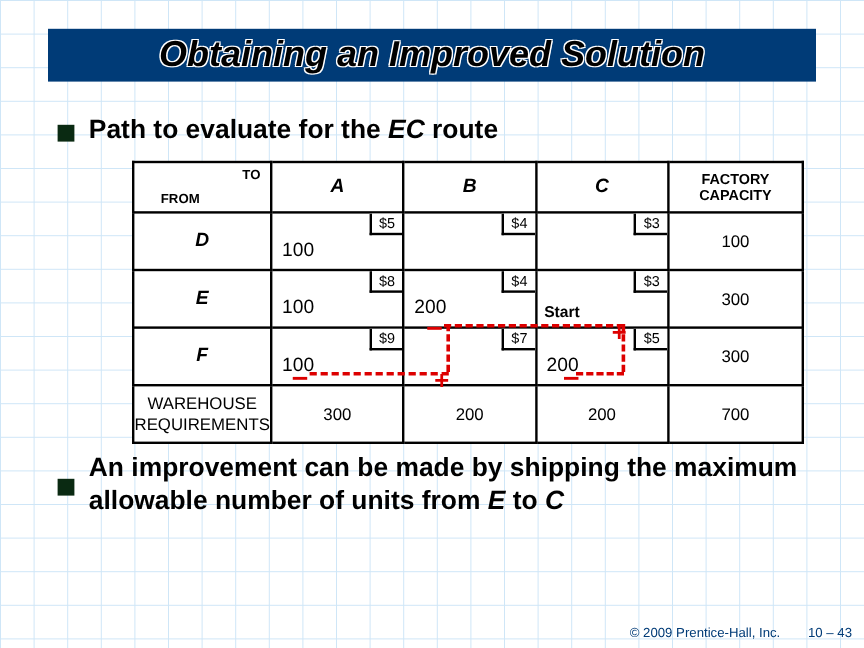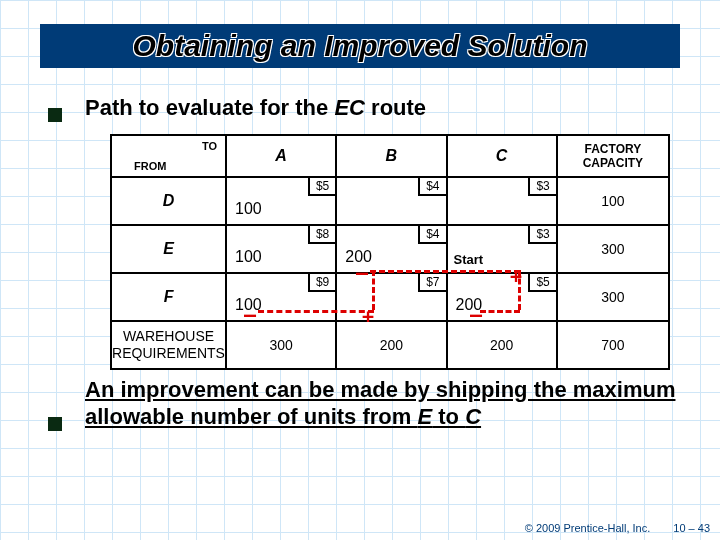--- a/index.html
+++ b/index.html
@@ -21,21 +21,21 @@
   .content { position: relative; z-index: 1; padding: 18px 30px 0 30px; }
   
   .title-wrap { position: relative; margin: 0 10px 20px 10px; height: 56px; }
   .title-wrap .bluebar { position:absolute; left:0; right:0; top:6px; bottom:6px; background:#003b77; }
   .title-wrap h1 {
     position:absolute; left:0; right:0; top:0; bottom:0;
     display:flex; align-items:center; justify-content:center;
     font-size:30px; font-weight:bold; font-style:italic; color:#000;
     text-shadow: -1px -1px 0 #fff, 1px -1px 0 #fff, -1px 1px 0 #fff, 1px 1px 0 #fff;
   }
-  .bullet-row { display:flex; align-items:flex-end; margin: 0 10px 12px 18px; gap: 11px; }
+  .bullet-row { display:flex; align-items:center; margin: 0 10px 12px 18px; }
   .bullet-sq { width:14px; height:14px; background:#0a2a12; margin-top:6px; margin-right:12px; flex:0 0 auto; }
   .bullet-text { font-size:22px; font-weight:bold; color:#000; line-height:1.25; }
   .em { font-style: italic; font-weight: bold; }
 
   .table-wrap { margin: 6px 0 6px 80px; width: 560px; }
   table.trans { border-collapse: collapse; width:100%; background:#fff; }
   table.trans th, table.trans td { border:2px solid #000; text-align:center; position:relative; }
   table.trans th { font-size:12px; font-weight:bold; padding:6px 4px; }
   table.trans td { height:48px; font-size:14px; }
   .diag { position:relative; }
@@ -149,21 +149,21 @@
     <div class="dash-h" style="left:370px; top:176px; width:40px;"></div>
 
     <span class="plus" style="left:400px; top:132px;">+</span>
     <span class="minus" style="left:246px; top:128px;">–</span>
     <span class="plus" style="left:252px; top:172px;">+</span>
     <span class="minus" style="left:360px; top:170px;">–</span>
     <span class="minus" style="left:134px; top:170px;">–</span>
   </div>
 
 
-  <div class="bullet-row" style="margin-top:2px;text-decoration:underline;">
+  <div class="bullet-row" style="margin-top:2px;">
     <div class="bullet-sq"></div>
     <div class="bullet-text">
       <span>An improvement can be made by shipping the maximum allowable number of units from </span><span class="em">E</span><span> to </span><span class="em">C</span>
     </div>
   </div>
 </div>
 
 <div class="footer">
   <span>© 2009 Prentice-Hall, Inc.</span>
   <span class="page">10 – 43</span>

